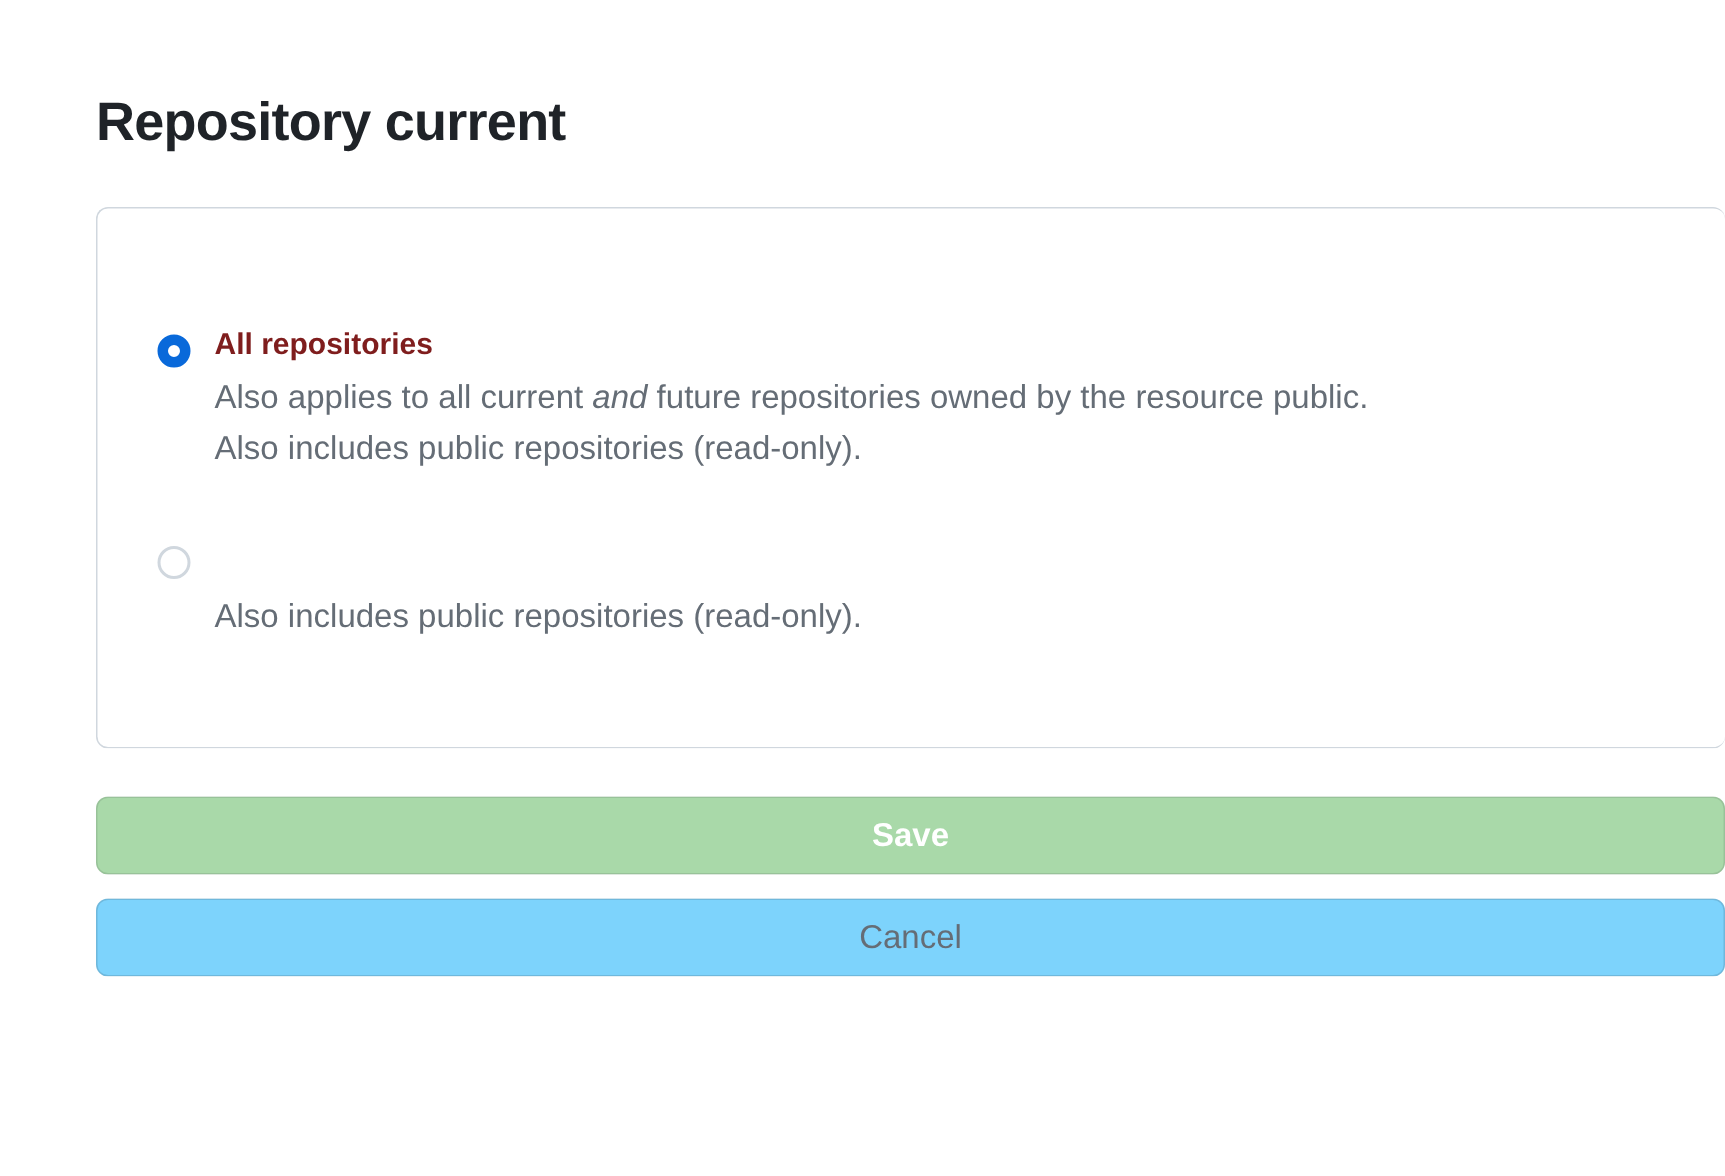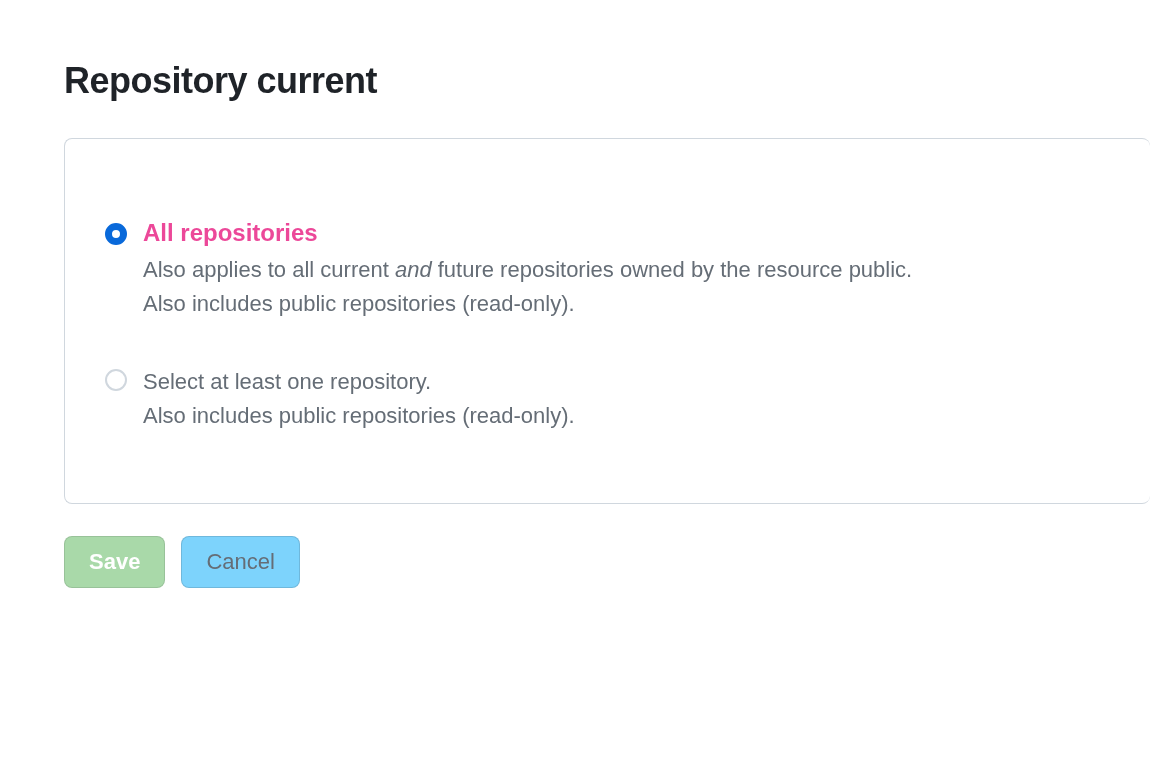--- a/index.html
+++ b/index.html
@@ -48,38 +48,39 @@
       cursor: pointer;
     }
     .radio-button.selected {
       border: 7px solid #0969da;
       background: #ffffff;
     }
     .radio-content {
       flex: 1 1 auto;
     }
     .option-title {
-      font-size: 24px;
+      font-size: 20px;
       font-weight: 600;
-      color: #ec4899;
+      color: #7f1d1d;
       margin-bottom: 6px;
       cursor: pointer;
     }
     .option-desc {
       font-size: 22px;
       color: #656d76;
       line-height: 1.55;
     }
     .option-desc em {
       font-style: italic;
       text-align: center;
     }
     .actions {
       display: flex;
       gap: 16px;
+      flex-direction: column;
     }
     .btn {
       font-size: 22px;
       font-weight: 500;
       padding: 12px 24px;
       border-radius: 8px;
       cursor: pointer;
       border: 1px solid rgba(31,35,40,0.15);
     }
     .btn-save {
@@ -108,21 +109,21 @@
         <span>Also applies to all current </span><em>and</em><span> future repositories owned by the resource public.</span><br>
         <span>Also includes public repositories (read-only).</span>
       </div>
     </div>
   </div>
 
   <div class="radio-option">
     <div class="radio-button"></div>
     <div class="radio-content">
       <div class="option-desc">
-        <span>Select at least one repository.</span><br>
+        <br>
         <span>Also includes public repositories (read-only).</span>
       </div>
     </div>
   </div>
 
 </div>
 
 <div class="actions">
   <button class="btn btn-save">Save</button>
   <button class="btn btn-cancel">Cancel</button>

